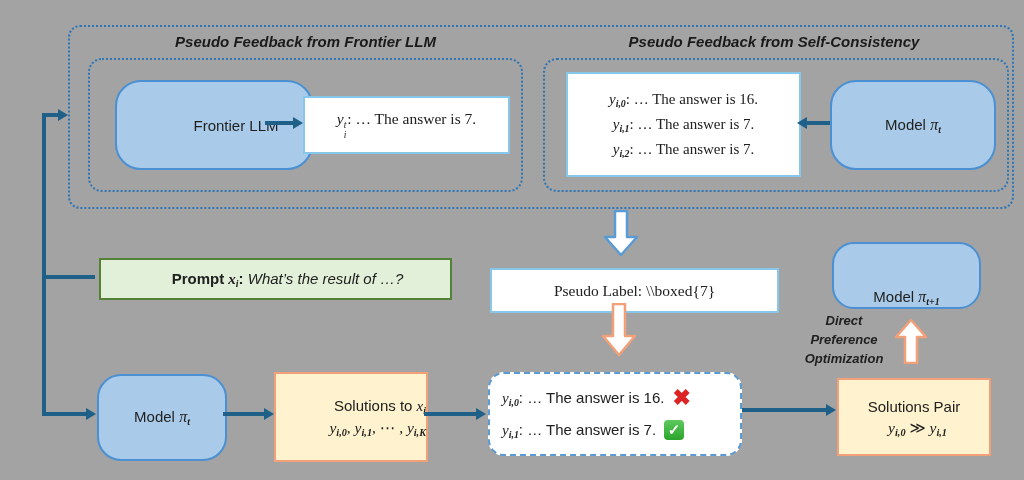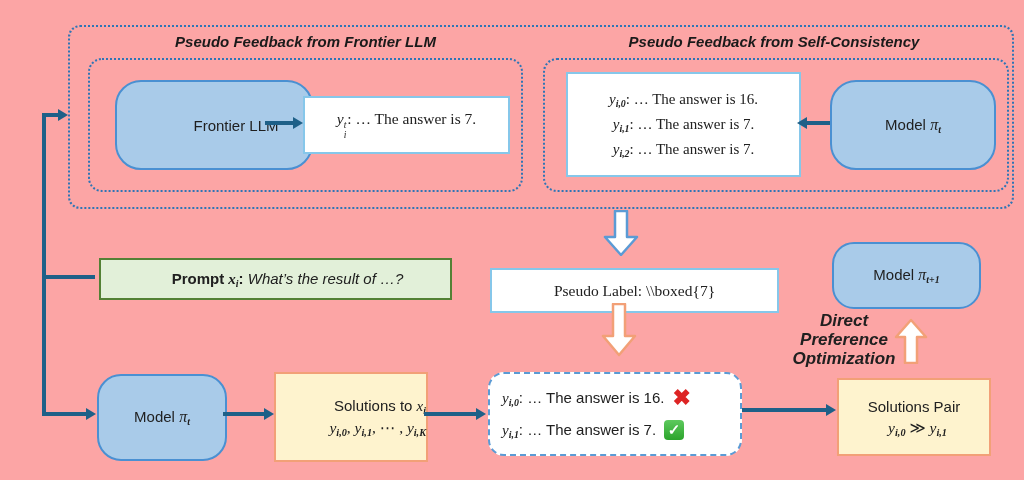--- a/index.html
+++ b/index.html
@@ -1,17 +1,17 @@
 <!DOCTYPE html>
 <html><head>
 <meta charset="utf-8">
 <style>
   html,body{margin:0;padding:0;background:#ffffff;}
   #figure{
-    position:relative;width:1024px;height:480px;background:#fca5a5;
+    position:relative;width:1024px;height:480px;background:#a3a3a3;
     font-family:"Liberation Sans",sans-serif;color:#202020;overflow:hidden;
   }
   
   .dotted-box{position:absolute;border:2px dotted #2e75b6;border-radius:12px;background:transparent;}
   .panel-title{position:absolute;text-align:center;font-style:italic;font-weight:600;font-size:15px;color:#1a1a1a;}
   .model-box{
     position:absolute;background:#a9cbe9;border:2.5px solid #4a90d2;border-radius:26px;
     display:flex;align-items:center;justify-content:center;font-size:15px;color:#1f1f1f;
   }
   .lightblue-box{
@@ -45,21 +45,21 @@
   .vline{position:absolute;width:4px;background:#1e6088;}
   .tri-r{position:absolute;width:0;height:0;border-top:6px solid transparent;border-bottom:6px solid transparent;border-left:10px solid #1e6088;}
   .tri-l{position:absolute;width:0;height:0;border-top:6px solid transparent;border-bottom:6px solid transparent;border-right:10px solid #1e6088;}
   .block-arrow{position:absolute;}
   
   .cross-mark{color:#dd2424;font-size:22px;font-weight:bold;line-height:20px;}
   .check-mark{
     width:20px;height:20px;border-radius:4px;background:linear-gradient(#5ec95e,#2ca42c);
     color:#ffffff;font-weight:bold;font-size:15px;display:flex;align-items:center;justify-content:center;
   }
-  .dpo-label{position:absolute;text-align:center;font-style:italic;font-weight:600;font-size:17px;line-height:19px;}
+  .dpo-label{position:absolute;text-align:center;font-style:italic;font-weight:600;font-size:13px;line-height:19px;}
 </style>
 </head>
 <body>
 
 <div id="figure">
 
   <div class="dotted-box" style="left:68px;top:25px;width:942px;height:180px;"></div>
 
   <div class="panel-title" style="left:88px;top:33px;width:435px;">Pseudo Feedback from Frontier LLM</div>
   <div class="dotted-box" style="left:88px;top:58px;width:431px;height:130px;border-radius:14px;"></div>
@@ -107,21 +107,21 @@
   <svg class="block-arrow" style="left:601px;top:303px;" width="36" height="54" viewBox="0 0 36 54">
     <polygon points="12,1 24,1 24,33 34,33 18,52 2,33 12,33" fill="#ffffff" stroke="#f2a077" stroke-width="2.5" stroke-linejoin="round"></polygon>
   </svg>
 
   <div class="green-box" style="left:99px;top:258px;width:325px;height:38px;padding-left:24px;">
     <span>
       <b>Prompt </b><b><span class="mi">x</span><sub class="msub">i</sub><span>:</span></b>&nbsp;<i>What’s the result of …?</i>
     </span>
   </div>
 
-  <div class="model-box" style="left:832px;top:242px;width:145px;height:63px;border-radius:22px;">
+  <div class="model-box" style="left:832px;top:242px;width:145px;height:63px;border-radius:22px;align-items:flex-end;">
     <span><span>Model </span><span class="mi" style="font-size:16px;">π</span><sub class="msub">t+1</sub></span>
   </div>
 
   <div class="dpo-label" style="left:785px;top:311px;width:118px;">
     <div>Direct</div>
     <div>Preference</div>
     <div>Optimization</div>
   </div>
   <svg class="block-arrow" style="left:894px;top:318px;" width="34" height="46" viewBox="0 0 34 46">
     <polygon points="11,45 11,19 2,19 17,2 32,19 23,19 23,45" fill="#ffffff" stroke="#f2a077" stroke-width="2.5" stroke-linejoin="round"></polygon>

